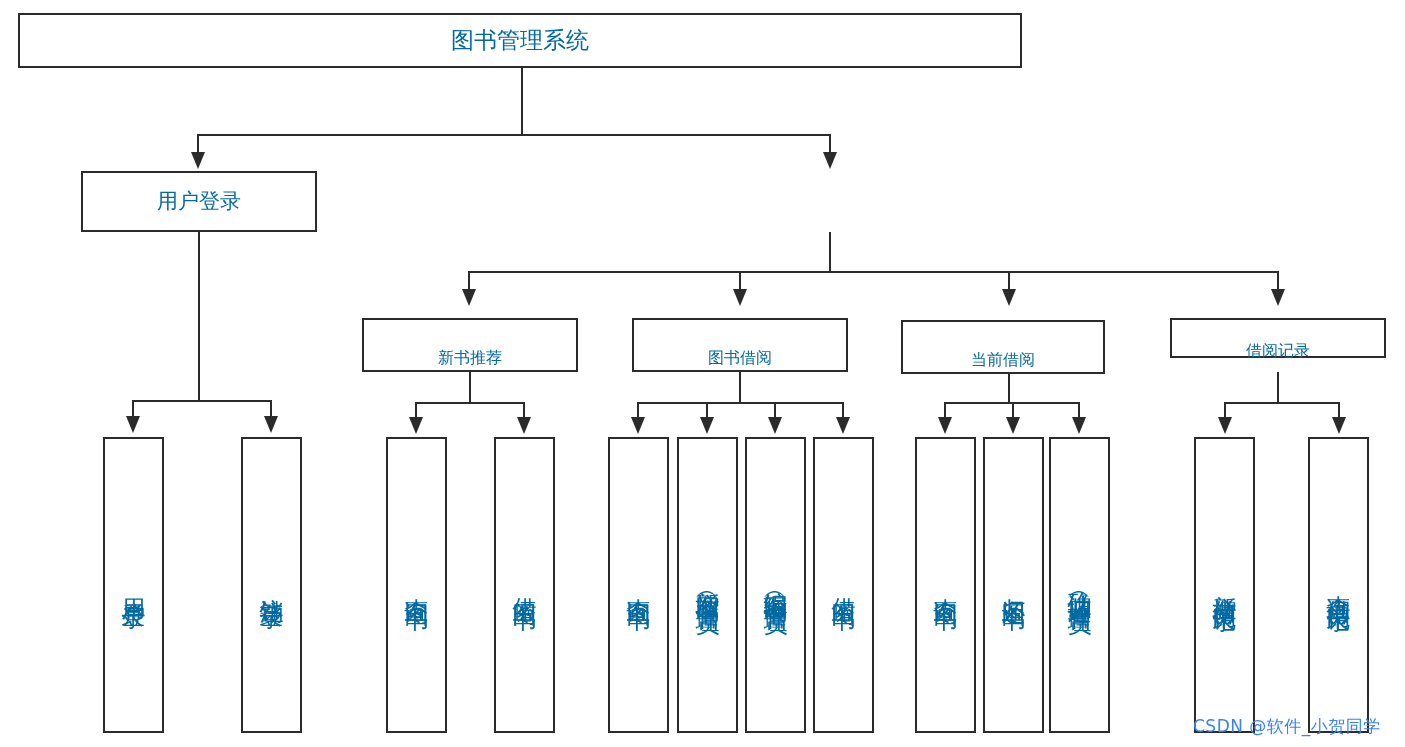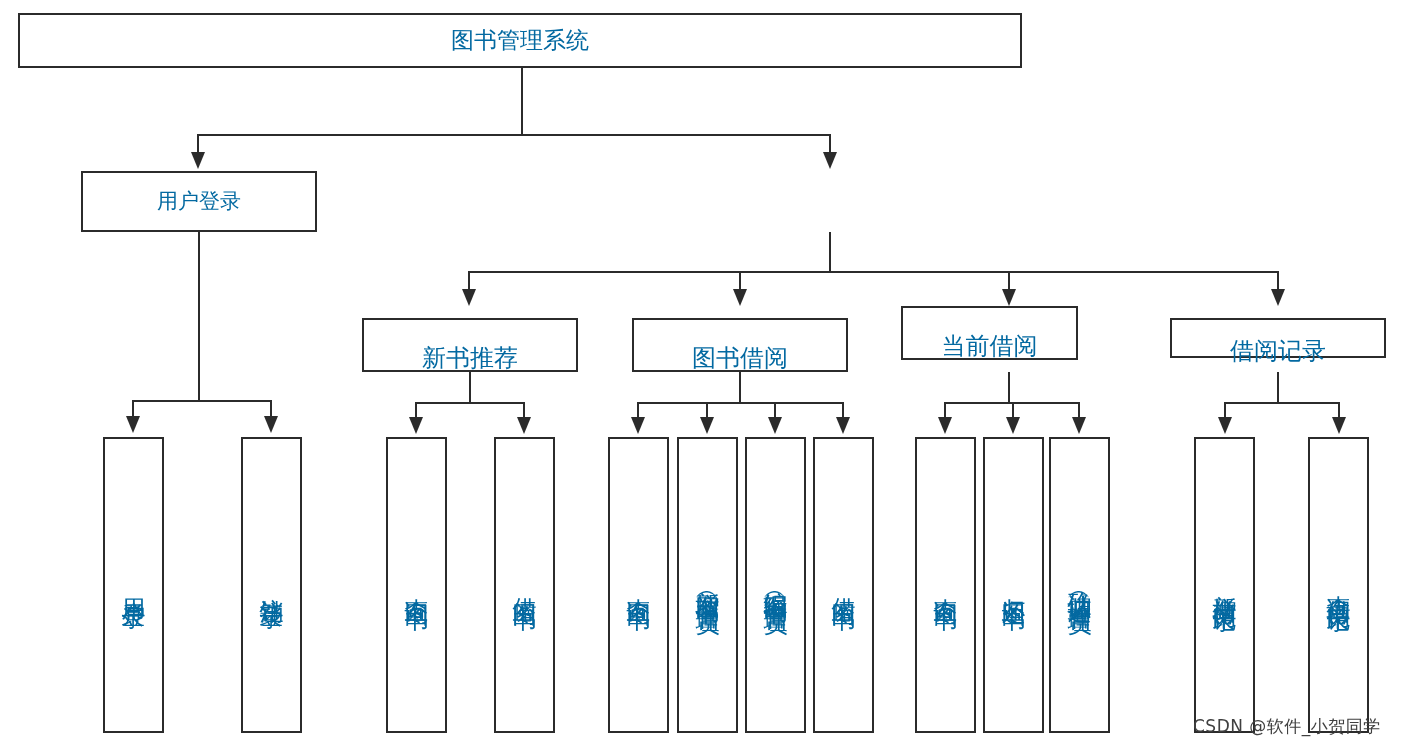--- a/index.html
+++ b/index.html
@@ -31,21 +31,21 @@
     text-align:center;
     line-height:1.18;
     color:#0369a1;
     user-select:none;
   }
   
   .node.root{ }
   .node.root .lbl{ font-size:23px; }
   
   .node.lvl2 .lbl{ font-size:21px; }
-  .node.lvl3 .lbl{ font-size:24px;margin-top:27px; }
+  .node.lvl3 .lbl{ font-size:16px;margin-top:27px; }
   
   .node.leaf{ }
   .node.leaf .lbl{
     writing-mode:vertical-rl;
     text-orientation:upright;
     font-size:24px;
     letter-spacing:3px;
     line-height:1;
     max-height:284px;
   }
@@ -60,21 +60,21 @@
     position:absolute;
     width:0;height:0;
     border-left:7px solid transparent;
     border-right:7px solid transparent;
     border-top:17px solid #2b2b2b;
   }
   
   .watermark{
     position:absolute;
     font-size:17px;
-    color:#404040;
+    color:#3b82f6;
     white-space:nowrap;
     user-select:none;
     letter-spacing:0.5px;
   }
 </style>
 </head>
 <body>
 
 <div id="canvas">
 
@@ -115,21 +115,21 @@
 
   <div class="vline" style="left:1277px; top:271px; width:2px; height:20px;"></div>
   <div class="arrow" style="left:1271px; top:289px;"></div>
 
   <div class="node lvl3" style="left:362px; top:318px; width:216px; height:54px;">
     <span class="lbl">新书推荐</span>
   </div>
   <div class="node lvl3" style="left:632px; top:318px; width:216px; height:54px;">
     <span class="lbl">图书借阅</span>
   </div>
-  <div class="node lvl3" style="left:901px; top:306px; width:177px; height:54px;">
+  <div class="node lvl3" style="left:901px; top:320px; width:204px; height:54px;">
     <span class="lbl">当前借阅</span>
   </div>
   <div class="node lvl3" style="left:1170px; top:318px; width:216px; height:40px;">
     <span class="lbl">借阅记录</span>
   </div>
 
   <div class="vline" style="left:469px; top:372px; width:2px; height:31px;"></div>
   <div class="hline" style="left:415px; top:402px; width:110px; height:2px;"></div>
   <div class="vline" style="left:415px; top:402px; width:2px; height:16px;"></div>
   <div class="arrow" style="left:409px; top:417px;"></div>

